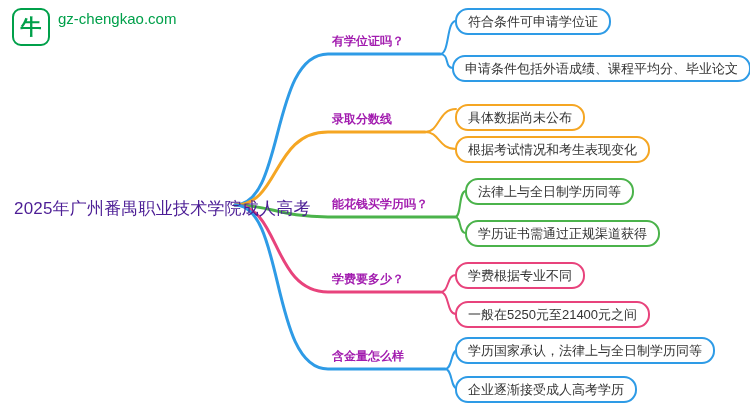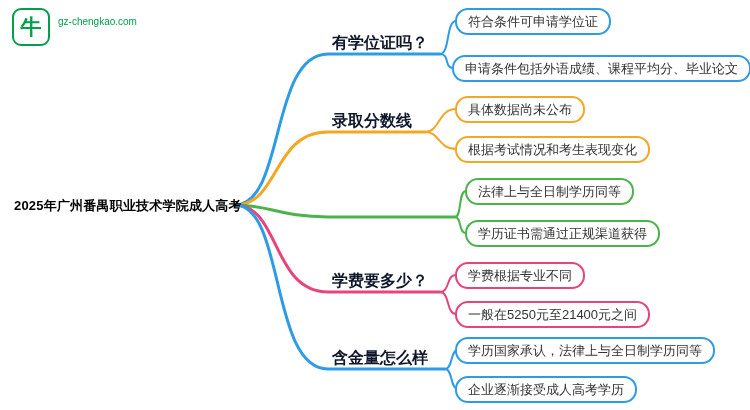--- a/index.html
+++ b/index.html
@@ -1,29 +1,29 @@
 <!DOCTYPE html>
 <html><head>
 <meta charset="utf-8">
 <style>
   * { margin:0; padding:0; box-sizing:border-box; }
   html,body { background:#fff; }
   body { font-family:"Liberation Sans","DejaVu Sans",sans-serif; }
   .canvas { position:relative; width:750px; height:410px; background:#ffffff; overflow:hidden; }
   .mindmap-svg { position:absolute; left:0; top:0; }
   .node { position:absolute; white-space:nowrap; }
-  .root-label { font-size:13px; font-weight:700; color:#000000; letter-spacing:0.2px; }
-  .branch-label { font-size:16px; font-weight:700; color:#0f172a; }
+  .root-label { font-size:17px; font-weight:400; color:#4c1d95; letter-spacing:0.2px; }
+  .branch-label { font-size:12px; font-weight:700; color:#a21caf; }
   .leaf { font-size:13px; color:#333; background:#fff; border:2px solid #999; border-radius:13px;
           padding:2px 11px; line-height:19px; }
   .logo { position:absolute; left:12px; top:8px; display:flex; gap:8px; align-items:flex-start; }
   .logo-icon { width:38px; height:38px; border:2.5px solid #00A04A; border-radius:9px; color:#00A04A;
                font-weight:700; font-size:21px; display:flex; align-items:center; justify-content:center; }
   .logo-name { color:#00A04A; font-weight:700; font-size:15px; letter-spacing:1px; line-height:18px; }
-  .logo-url { color:#00A04A; font-size:10px; margin-top:8px; }
+  .logo-url { color:#00A04A; font-size:15px; margin-top:2px; }
 </style>
 </head>
 <body>
 
 <div class="canvas">
 
   <svg class="mindmap-svg" width="750" height="410" viewBox="0 0 750 410">
     <g fill="none" stroke-linecap="round" stroke-linejoin="round">
 
       <path stroke-width="3" d="M235,205 C285,205 270,54 328,54 L440,54" stroke="#2E9BE6"></path>
@@ -52,27 +52,28 @@
     <div class="logo-icon" style="color: rgb(0, 160, 74); border-color: rgb(0, 160, 74);">牛</div>
     <div>
       <div class="logo-url" style="color: rgb(0, 160, 74);">gz-chengkao.com</div>
     </div>
   </div>
 
   <div class="node root-label" style="left:14px; top:197px;">2025年广州番禺职业技术学院成人高考</div>
 
   <div class="node branch-label" style="left:332px; top:33px;">有学位证吗？</div>
   <div class="node branch-label" style="left:332px; top:111px;">录取分数线</div>
+  <div class="node branch-label" style="left:332px; top:196px;">能花钱买学历吗？</div>
   <div class="node branch-label" style="left:332px; top:271px;">学费要多少？</div>
   <div class="node branch-label" style="left:332px; top:348px;">含金量怎么样</div>
 
   <div class="node leaf" style="left: 455px; top: 8px; border-color: rgb(46, 155, 230);">符合条件可申请学位证</div>
   <div class="node leaf" style="left: 452px; top: 55px; border-color: rgb(46, 155, 230); font-family: Liberation Serif, serif;">申请条件包括外语成绩、课程平均分、毕业论文</div>
 
-  <div class="node leaf" style="left: 455px; top: 96px; border-color: rgb(245, 166, 35);">具体数据尚未公布</div>
+  <div class="node leaf" style="left: 455px; top: 104px; border-color: rgb(245, 166, 35);">具体数据尚未公布</div>
   <div class="node leaf" style="left: 455px; top: 136px; border-color: rgb(245, 166, 35);">根据考试情况和考生表现变化</div>
 
   <div class="node leaf" style="left: 465px; top: 178px; border-color: rgb(75, 179, 75);">法律上与全日制学历同等</div>
   <div class="node leaf" style="left: 465px; top: 220px; border-color: rgb(75, 179, 75);">学历证书需通过正规渠道获得</div>
 
   <div class="node leaf" style="left: 455px; top: 262px; border-color: rgb(232, 67, 124);">学费根据专业不同</div>
   <div class="node leaf" style="left: 455px; top: 301px; border-color: rgb(232, 67, 124);">一般在5250元至21400元之间</div>
 
   <div class="node leaf" style="left: 455px; top: 337px; border-color: rgb(46, 155, 230);">学历国家承认，法律上与全日制学历同等</div>
   <div class="node leaf" style="left: 455px; top: 376px; border-color: rgb(46, 155, 230);">企业逐渐接受成人高考学历</div>

